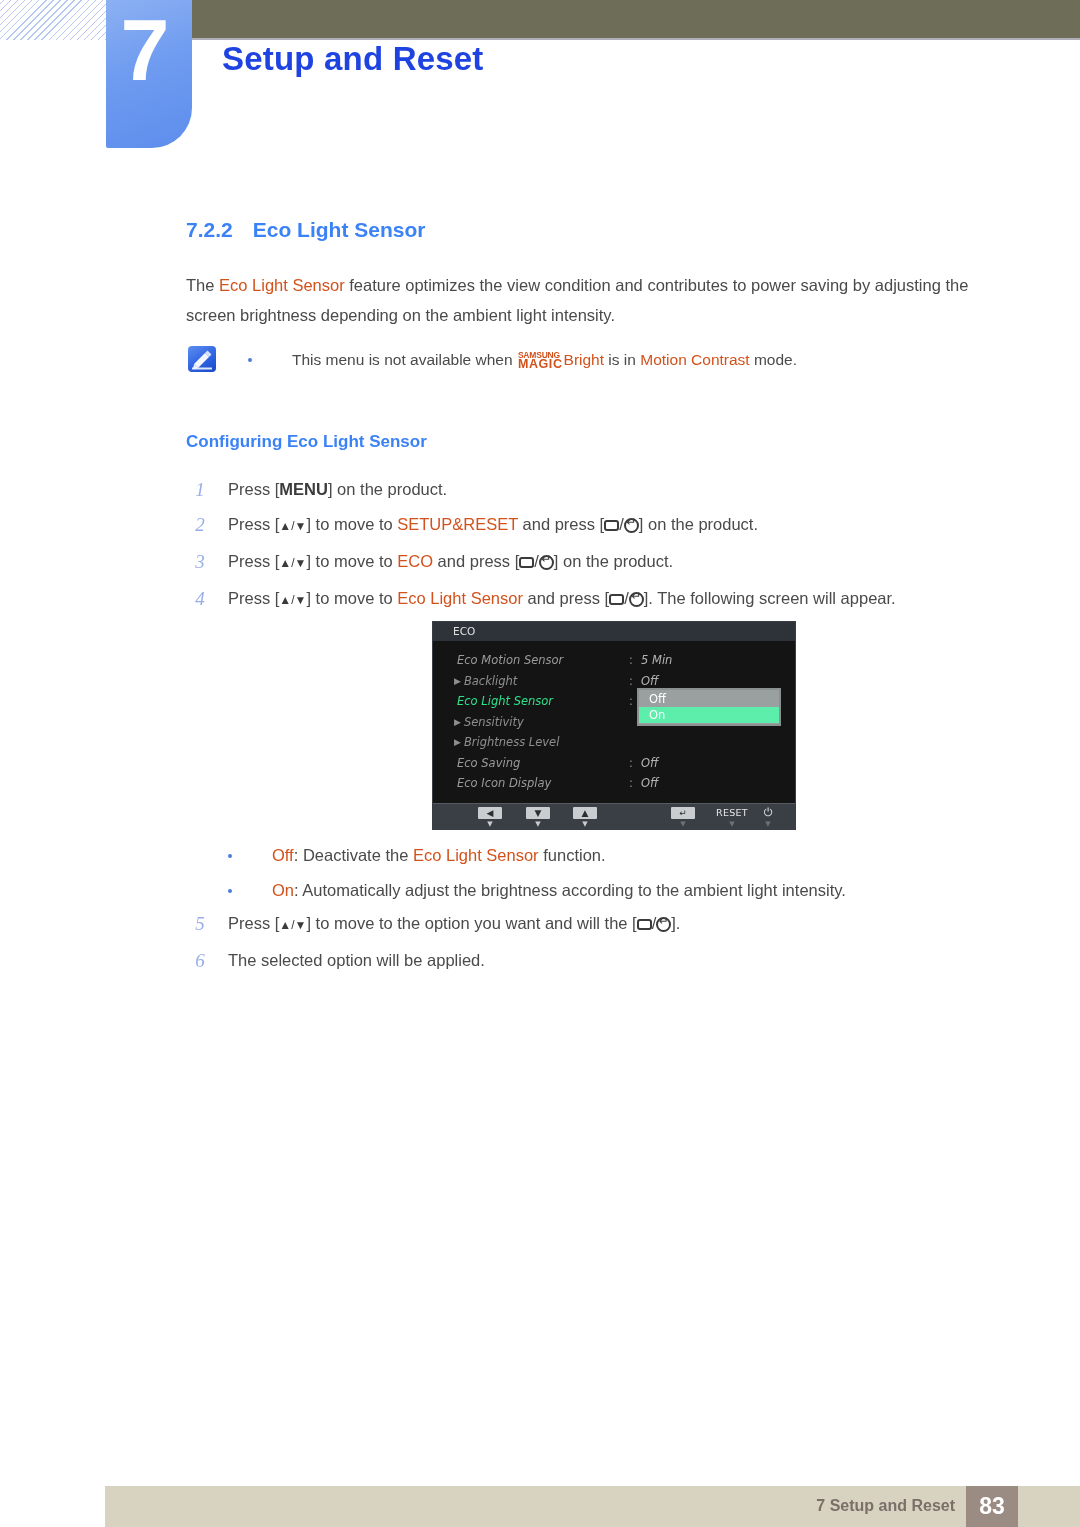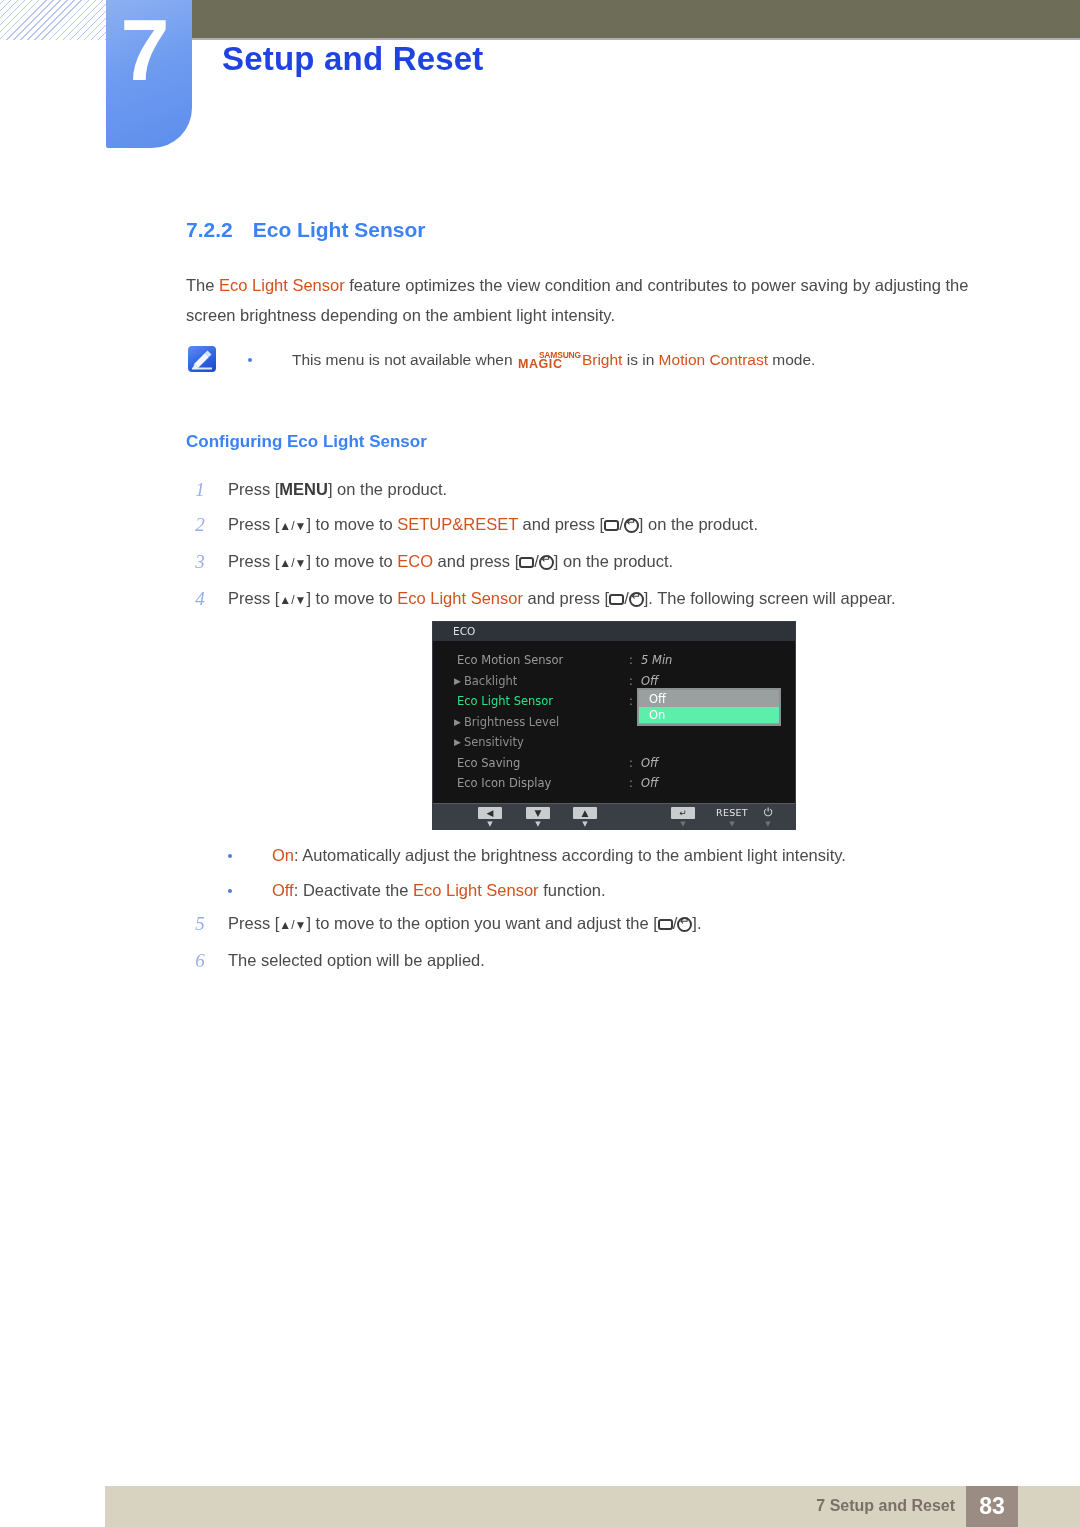--- a/index.html
+++ b/index.html
@@ -130,21 +130,20 @@
     text-align: left;
     margin: 0 1px;
   }
   .magic .t {
     display: block;
     font-size: 8.5px;
     font-weight: bold;
     letter-spacing: -0.2px;
     color: #d2521c;
     font-family: "Liberation Sans", sans-serif;
-    margin-left: 21px;
   }
   .magic .b {
     display: block;
     font-size: 12.5px;
     font-weight: bold;
     letter-spacing: 0.6px;
     color: #d2521c;
     margin-top: -1px;
     font-family: "Liberation Sans", sans-serif;
   }
@@ -249,20 +248,21 @@
   .osd-row {
     position: relative;
     height: 20.5px;
     line-height: 20.5px;
     font-size: 11.5px;
   }
   .osd-label {
     position: absolute;
     left: 21px; top: 0;
     color: #9a9a9a;
+    font-style: italic;
   }
   .osd-label.sub { color: #8e8e8e; }
   .osd-label.sel { color: #2fe08a; }
   .osd-arrow {
     display: inline-block;
     margin-right: 3px;
     font-size: 9px;
     vertical-align: 1px;
   }
   .osd-colon {
@@ -444,27 +444,27 @@
         <span class="osd-value">Off</span>
       </div>
 
       <div class="osd-row">
         <span class="osd-label sel"><span class="osd-arrow"></span><span>Eco Light Sensor</span></span>
         <span class="osd-colon">:</span>
         <span class="osd-value"></span>
       </div>
 
       <div class="osd-row">
-        <span class="osd-label sub"><span class="osd-arrow">▶</span><span>Brightness Level</span></span>
+        <span class="osd-label sub"><span class="osd-arrow">▶</span><span>Sensitivity</span></span>
         <span class="osd-colon"></span>
         <span class="osd-value"></span>
       </div>
 
       <div class="osd-row">
-        <span class="osd-label sub"><span class="osd-arrow">▶</span><span>Sensitivity</span></span>
+        <span class="osd-label sub"><span class="osd-arrow">▶</span><span>Brightness Level</span></span>
         <span class="osd-colon"></span>
         <span class="osd-value"></span>
       </div>
 
       <div class="osd-row">
         <span class="osd-label"><span class="osd-arrow"></span><span>Eco Saving</span></span>
         <span class="osd-colon">:</span>
         <span class="osd-value">Off</span>
       </div>
 
@@ -504,30 +504,30 @@
       </div>
       <div class="osd-btn" style="left:326px;width:18px">
         <div class="osd-key power">⏻</div>
         <div class="osd-tick dim">▼</div>
       </div>
     </div>
   </div>
 
   <div class="opt-list" style="top:838px">
     <div class="opt-item">
+      <span class="orange">Off</span><span>: Deactivate the </span><span class="orange">Eco Light Sensor</span><span> function.</span>
+    </div>
+    <div class="opt-item">
       <span class="orange">On</span><span>: Automatically adjust the brightness according to the ambient light intensity.</span>
-    </div>
-    <div class="opt-item">
-      <span class="orange">Off</span><span>: Deactivate the </span><span class="orange">Eco Light Sensor</span><span> function.</span>
     </div>
   </div>
 
   <div class="steps" style="top:906px">
     <div class="step">
-      <span class="n">5</span><span>Press [</span><span class="k-ud">▲/▼</span><span>] to move to the option you want and adjust the [</span><span class="k-rect"></span><span>/</span><span class="k-enter"></span><span>].</span>
+      <span class="n">5</span><span>Press [</span><span class="k-ud">▲/▼</span><span>] to move to the option you want and will the [</span><span class="k-rect"></span><span>/</span><span class="k-enter"></span><span>].</span>
     </div>
     <div class="step">
       <span class="n">6</span><span>The selected option will be applied.</span>
     </div>
   </div>
 
   <div class="footer-bar"></div>
   <div class="footer-text">7 Setup and Reset</div>
   <div class="footer-page">83</div>
 

